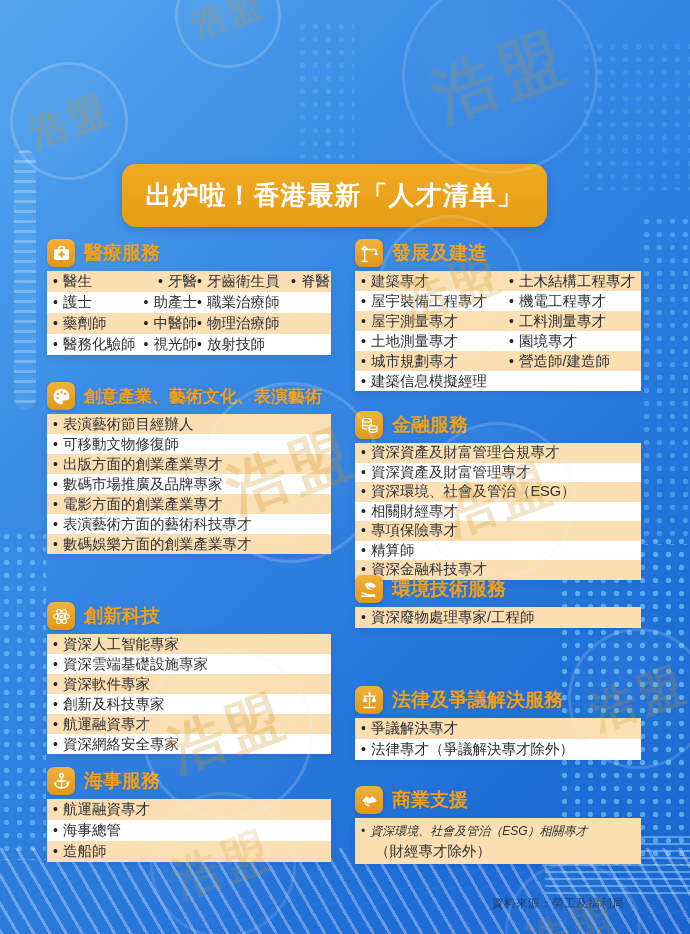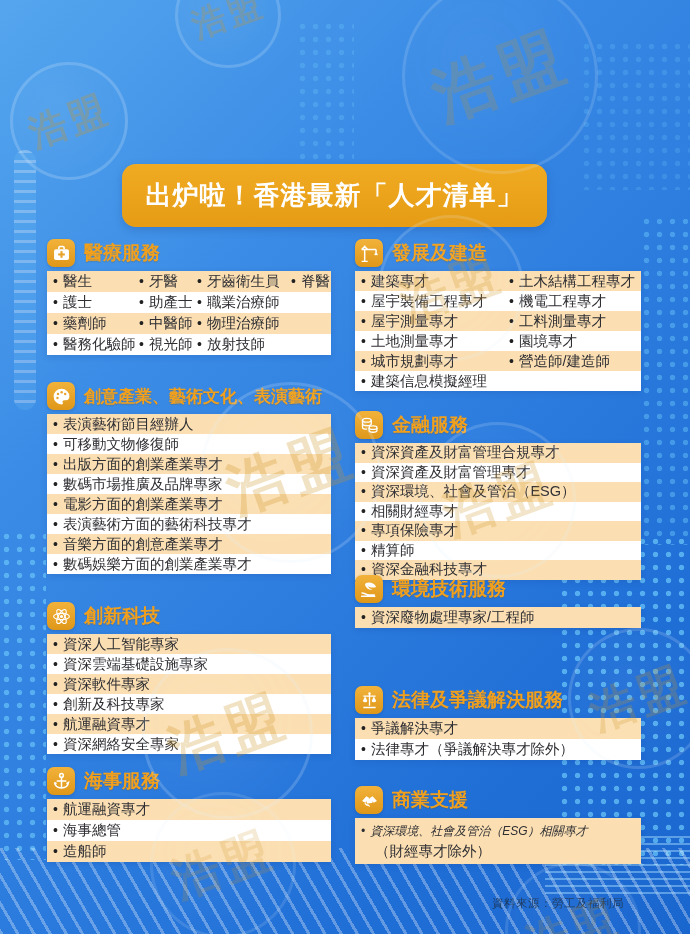--- a/index.html
+++ b/index.html
@@ -35,21 +35,21 @@
   .sec-title{font-size:19px;font-weight:bold;color:#f0a01d;white-space:nowrap;
     text-shadow:0 1px 1px rgba(120,70,0,.25);}
   .sec-title.small{font-size:17px;}
   .list{width:100%;background:#fff;box-shadow:0 2px 6px rgba(20,60,140,.18);}
   .row{display:flex;align-items:center;padding-left:6px;box-sizing:border-box;}
   .row:nth-child(odd){background:#fbdfb2;}
   .row:nth-child(even){background:#ffffff;}
   .cell,.item{font-size:14.5px;color:#2e2e33;white-space:nowrap;overflow:hidden;}
   .cell::before,.item::before{content:"\2022";margin-right:5px;font-size:14px;color:#222;}
   .cell:empty::before{content:none;}
-  .m-c1{width:86px;flex:0 0 86px;} .m-c2{width:58px;flex:0 0 58px;} .m-c3{width:94px;flex:0 0 94px;} .m-c4{flex:1;}
+  .m-c1{width:86px;flex:0 0 86px;} .m-c2{width:58px;flex:0 0 58px;text-align:right;} .m-c3{width:94px;flex:0 0 94px;} .m-c4{flex:1;}
   .d-c1{width:148px;flex:0 0 148px;} .d-c2{flex:1;}
   .h21{height:21px;} .h20{height:20px;} .h195{height:19.5px;}
   .two-line{display:block;padding:3px 6px 3px 6px;}
   .two-line .l1{font-size:12px;color:#2e2e33;line-height:20px;white-space:nowrap;font-style:italic;}
   .two-line .l1::before{content:"\2022";margin-right:5px;}
   .two-line .l2{font-size:14.5px;color:#2e2e33;line-height:20px;padding-left:14px;white-space:nowrap;}
   .footer{position:absolute;right:66px;top:896px;z-index:4;font-size:11.5px;font-weight:normal;
     color:#1d3a5f;letter-spacing:.5px;margin-left:45px;}
 </style>
 </head>
@@ -204,23 +204,20 @@
       <div class="row h20">
           <span class="item">數碼市場推廣及品牌專家</span>
         </div>
       <div class="row h20">
           <span class="item">電影方面的創業產業專才</span>
         </div>
       <div class="row h20">
           <span class="item">表演藝術方面的藝術科技專才</span>
         </div>
       <div class="row h20">
-          <span class="item">音樂方面的創意產業專才</span>
-        </div>
-      <div class="row h20">
           <span class="item">數碼娛樂方面的創業產業專才</span>
         </div>
     </div>
   </section>
 
   <section class="card" style="left:355px;top:410px;width:286px;">
     <div class="sec-head">
       <span class="sec-icon">
         <svg viewBox="0 0 24 24" fill="none" stroke="#fff" stroke-width="1.5">
             <ellipse cx="9" cy="6" rx="5" ry="2.2"></ellipse>

